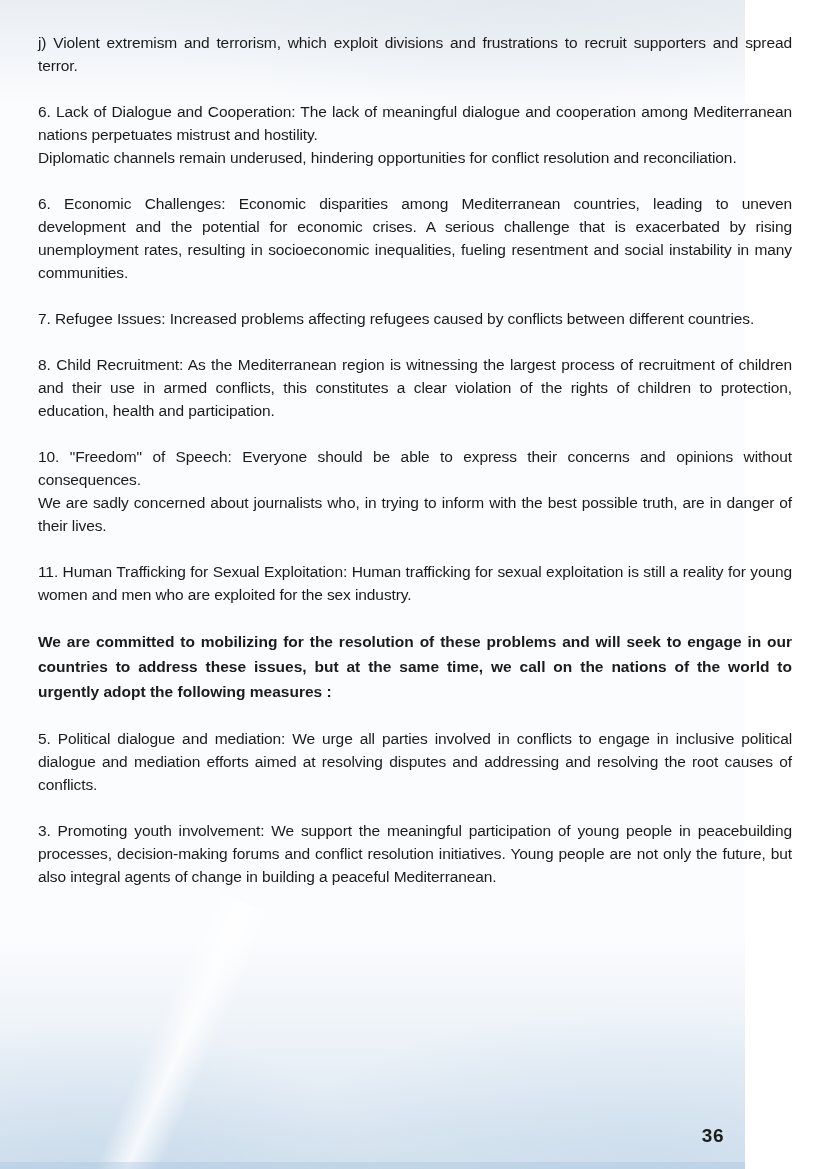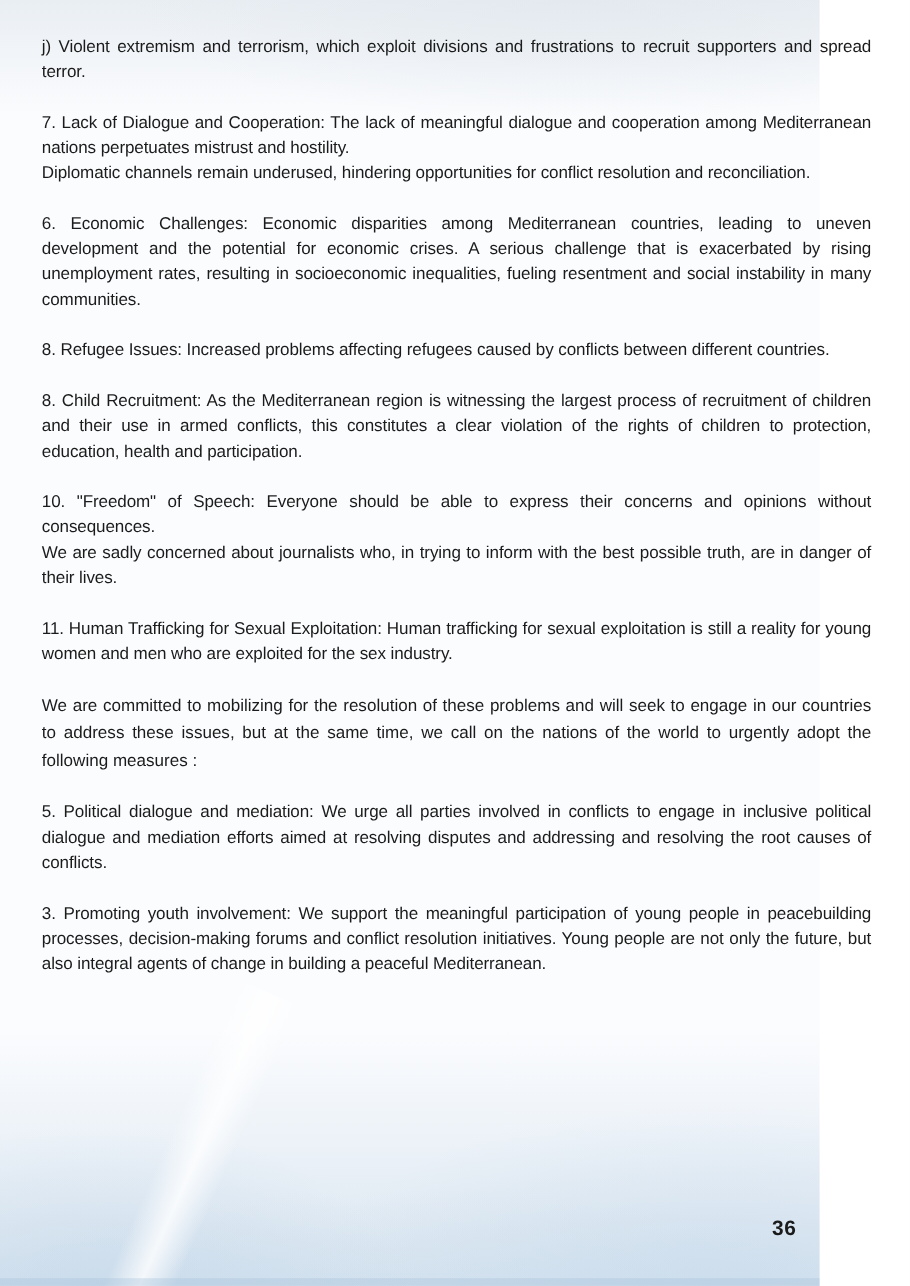--- a/index.html
+++ b/index.html
@@ -53,46 +53,46 @@
     text-align: justify;
   }
   .para {
     margin: 0 0 23px 0;
     font-size: 15.5px;
     line-height: 23px;
     letter-spacing: -0.1px;
     white-space: pre-line; 
   }
   .para.bold {
-    font-weight: normal;
+    font-weight: bold;
     line-height: 25px;
     letter-spacing: 0;
   }
   .page-number {
     position: absolute;
     right: 21px;
-    bottom: 40px;
+    bottom: 22px;
     font-size: 19px;
     font-weight: bold;
     letter-spacing: 0.5px;
     color: var(--text, #1b1b1b);
   }
 </style>
 </head>
 <body>
 
 <div class="page">
   <div class="streak"></div>
   <div class="bottom-edge"></div>
   <div class="text-col">
       <p class="para">j) Violent extremism and terrorism, which exploit divisions and frustrations to recruit supporters and spread terror.</p>
-      <p class="para">7. Lack of Dialogue and Cooperation: The lack of meaningful dialogue and cooperation among Mediterranean nations perpetuates mistrust and hostility.
+      <p class="para">6. Lack of Dialogue and Cooperation: The lack of meaningful dialogue and cooperation among Mediterranean nations perpetuates mistrust and hostility.
 Diplomatic channels remain underused, hindering opportunities for conflict resolution and reconciliation.</p>
       <p class="para">6. Economic Challenges: Economic disparities among Mediterranean countries, leading to uneven development and the potential for economic crises. A serious challenge that is exacerbated by rising unemployment rates, resulting in socioeconomic inequalities, fueling resentment and social instability in many communities.</p>
-      <p class="para">8. Refugee Issues: Increased problems affecting refugees caused by conflicts between different countries.</p>
+      <p class="para">7. Refugee Issues: Increased problems affecting refugees caused by conflicts between different countries.</p>
       <p class="para">8. Child Recruitment: As the Mediterranean region is witnessing the largest process of recruitment of children and their use in armed conflicts, this constitutes a clear violation of the rights of children to protection, education, health and participation.</p>
       <p class="para">10. "Freedom" of Speech: Everyone should be able to express their concerns and opinions without consequences.
 We are sadly concerned about journalists who, in trying to inform with the best possible truth, are in danger of their lives.</p>
       <p class="para">11. Human Trafficking for Sexual Exploitation: Human trafficking for sexual exploitation is still a reality for young women and men who are exploited for the sex industry.</p>
       <p class="para bold">We are committed to mobilizing for the resolution of these problems and will seek to engage in our countries to address these issues, but at the same time, we call on the nations of the world to urgently adopt the following measures :</p>
       <p class="para">5. Political dialogue and mediation: We urge all parties involved in conflicts to engage in inclusive political dialogue and mediation efforts aimed at resolving disputes and addressing and resolving the root causes of conflicts.</p>
       <p class="para">3. Promoting youth involvement: We support the meaningful participation of young people in peacebuilding processes, decision-making forums and conflict resolution initiatives. Young people are not only the future, but also integral agents of change in building a peaceful Mediterranean.</p>
     </div>
   <div class="page-number">36</div>
 </div>

